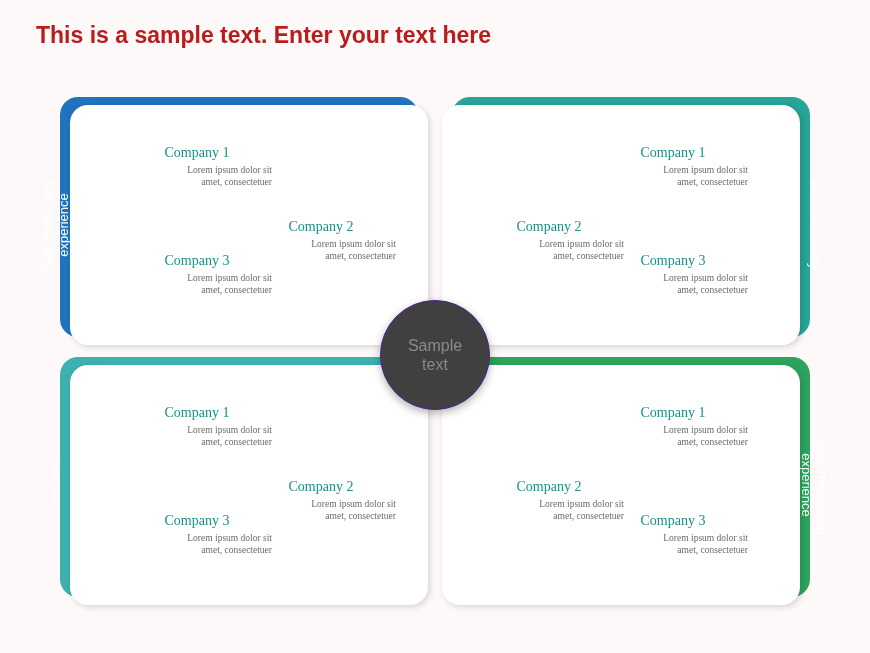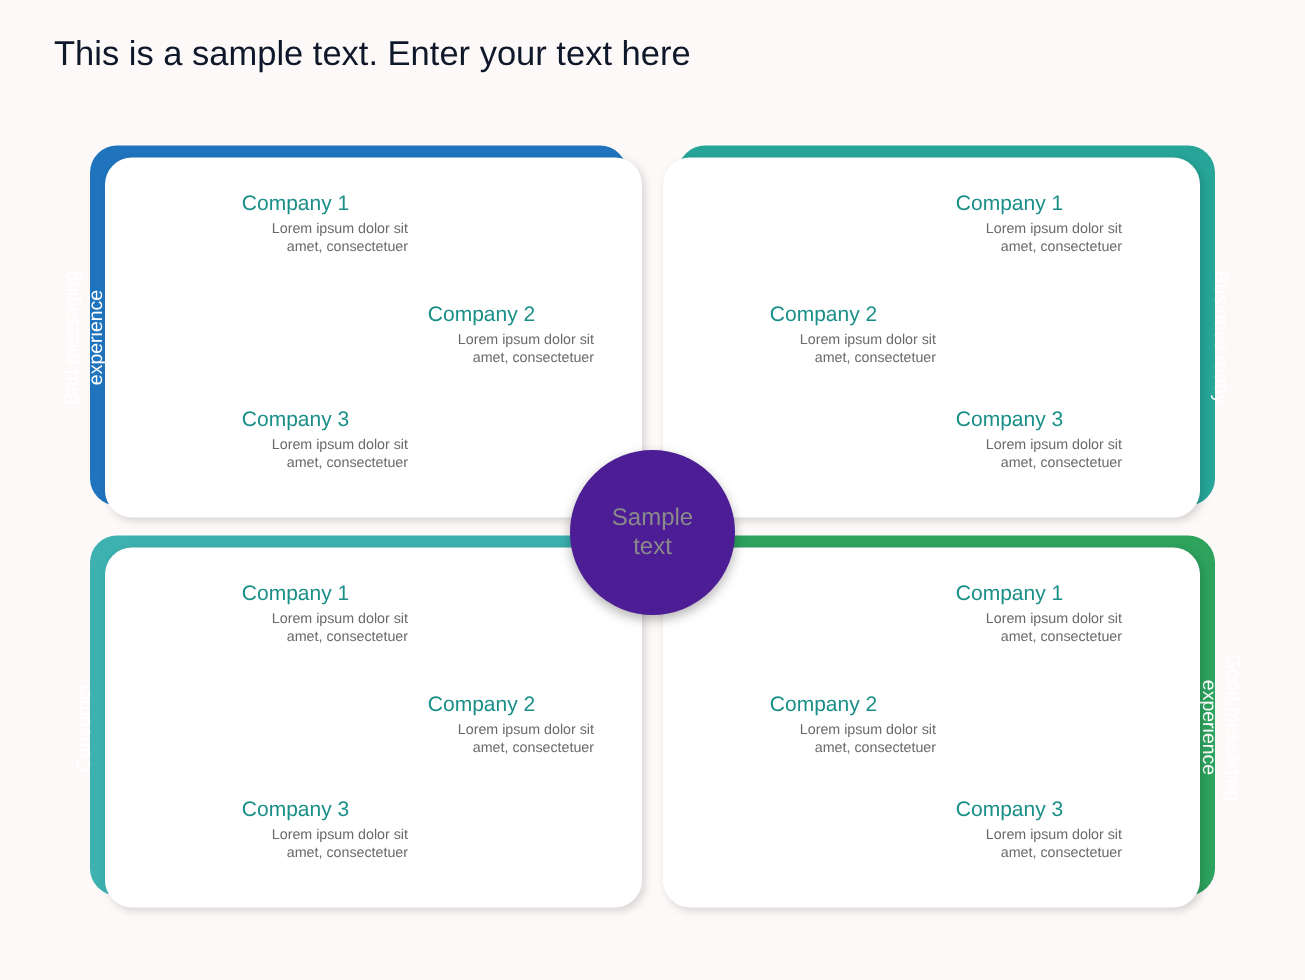--- a/index.html
+++ b/index.html
@@ -9,22 +9,22 @@
     width: 870px;
     height: 653px;
     position: relative;
     overflow: hidden;
   }
   .title {
     position: absolute;
     top: 22px;
     left: 36px;
     font-size: 23px;
-    font-weight: 400;
-    color: #0f172a;
+    font-weight: 700;
+    color: #b91c1c;
   }
   .grid {
     position: absolute;
     top: 105px;
     left: 70px;
     width: 730px;
     height: 500px;
   }
   .quad {
     position: absolute;
@@ -52,21 +52,22 @@
   .quad.br .tab { background: #2da35e; }
 
   
   .card {
     position: absolute;
     background: #fff;
     width: 100%;
     height: 100%;
     border-radius: 18px;
     box-shadow: 2px 2px 6px rgba(0,0,0,0.15);
-    padding: 18px 22px;
+    padding: 36px 22px;
+    font-family: Liberation Serif, serif;
   }
 
   
   .sidelabel {
     position: absolute;
     color: #fff;
     font-size: 13px;
     line-height: 1.25;
     text-align: center;
     width: 200px;
@@ -116,22 +117,22 @@
 
   
   .center {
     position: absolute;
     top: 50%;
     left: 50%;
     transform: translate(-50%, -50%);
     width: 110px;
     height: 110px;
     border-radius: 50%;
-    background: #4c1d95;
-    border: 4px solid #4c1d95;
+    background: #404040;
+    border: 1px solid #4c1d95;
     box-shadow: 0 3px 8px rgba(0,0,0,0.3);
     display: flex;
     align-items: center;
     justify-content: center;
     text-align: center;
     z-index: 10;
     font-size: 16px;
     color: #8a8a8a;
     white-space: pre-line;
     line-height: 1.2;

